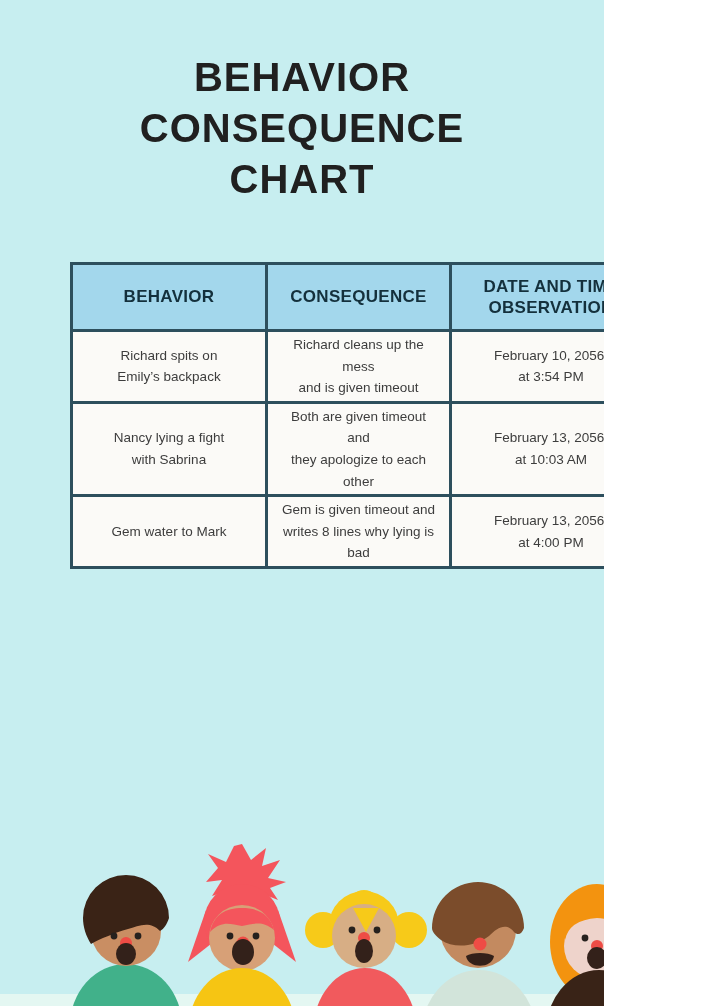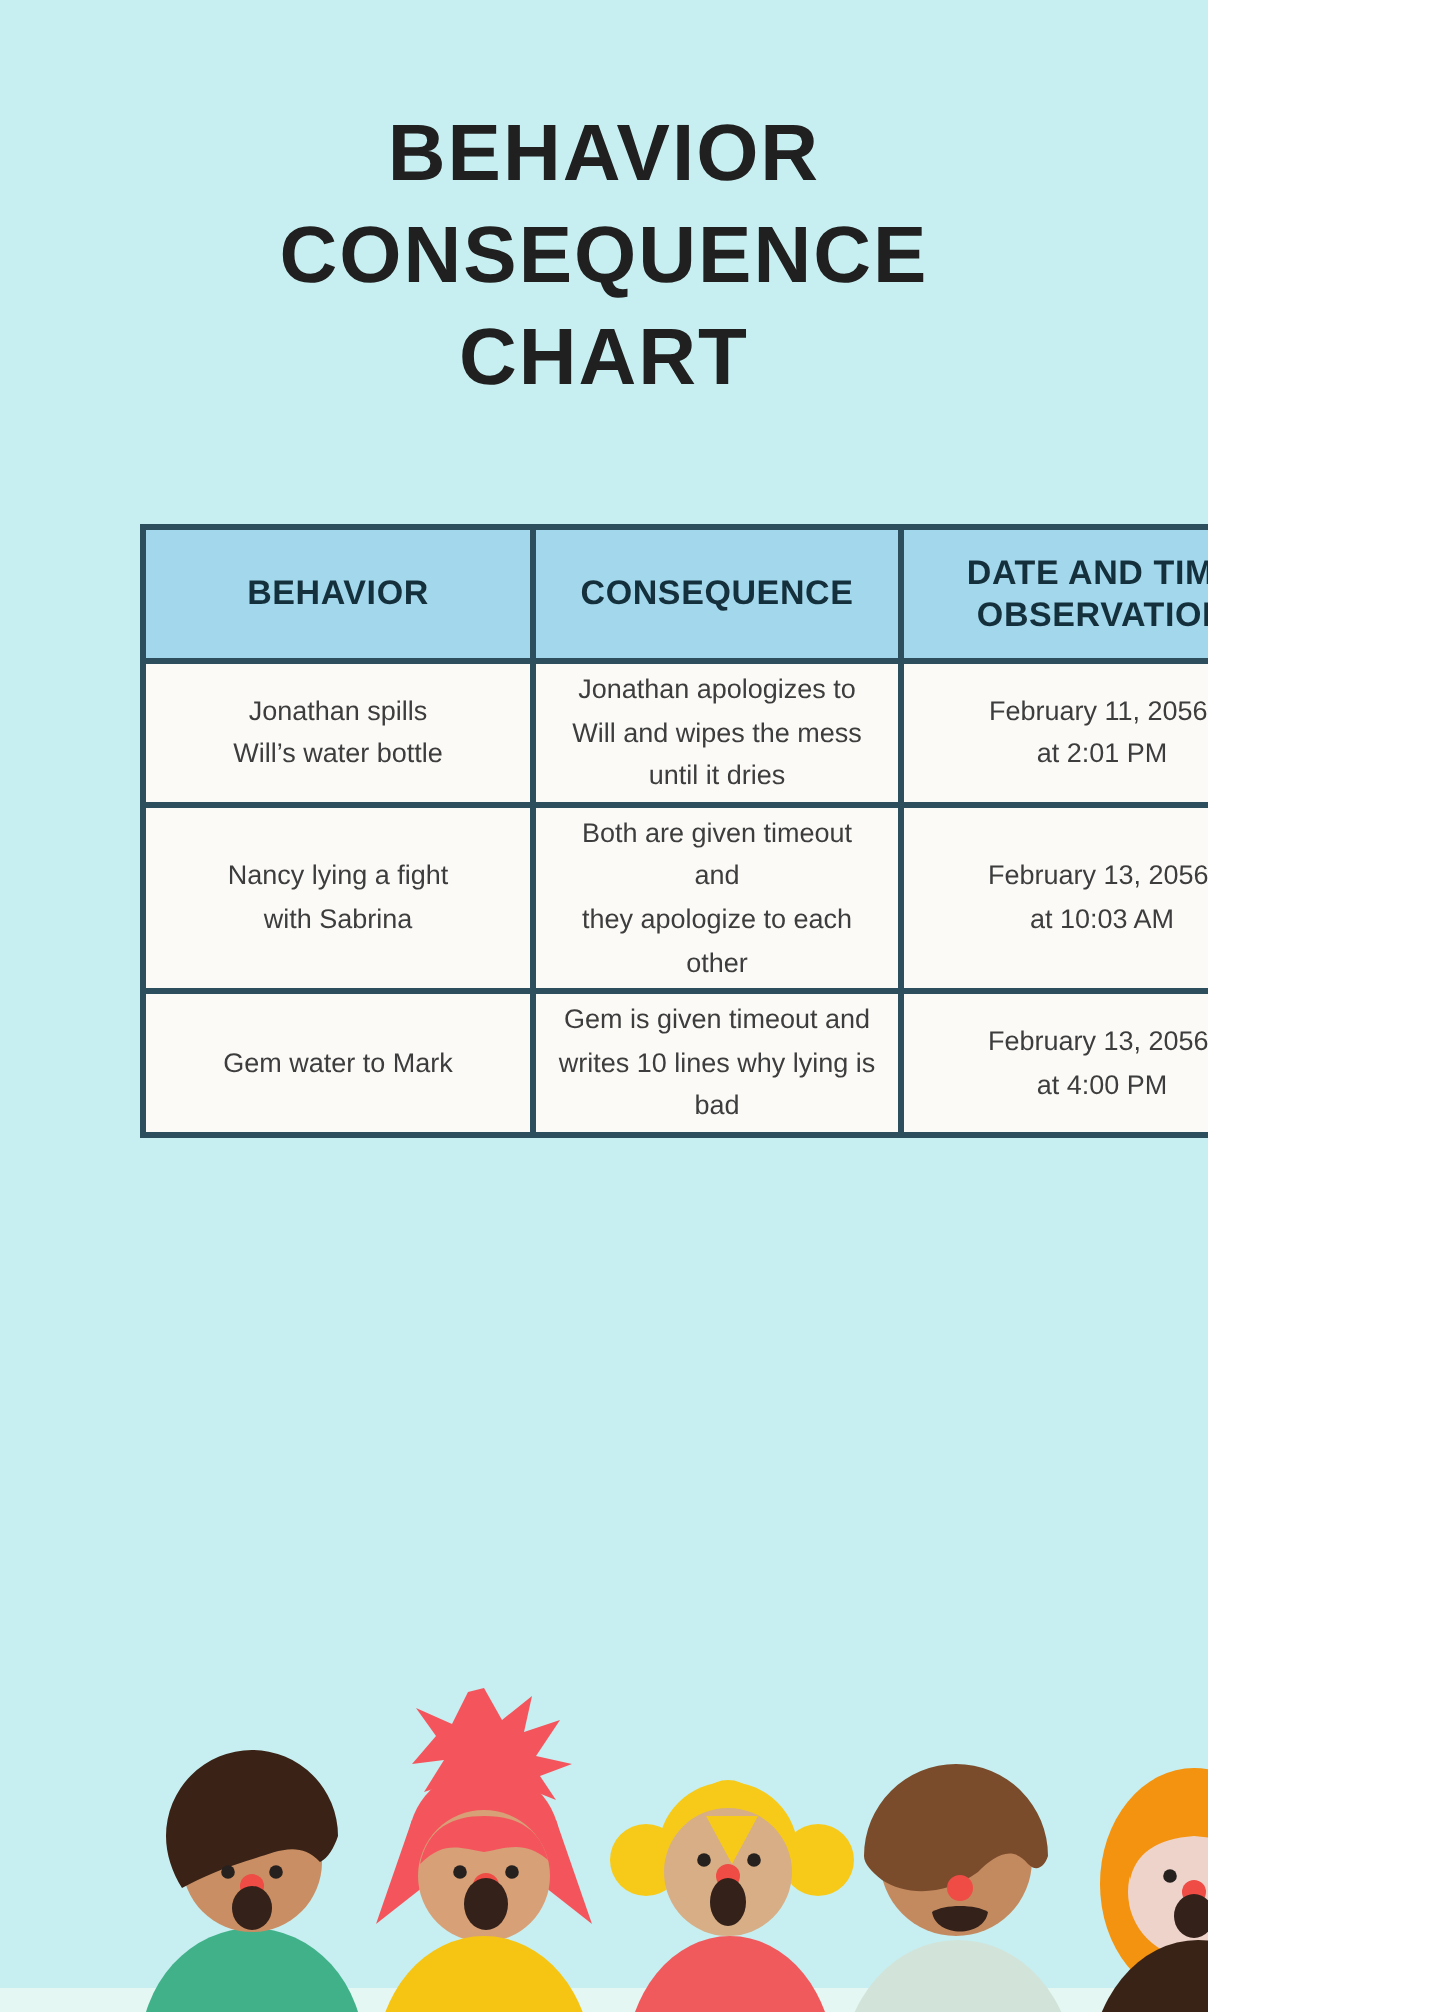--- a/index.html
+++ b/index.html
@@ -63,40 +63,39 @@
     <thead>
       <tr>
         <th>BEHAVIOR</th>
         <th>CONSEQUENCE</th>
         <th>DATE AND TIME
 OBSERVATION</th>
       </tr>
     </thead>
     <tbody>
       <tr>
-        <td>Jonathan spills
-Will’s water bottle</td>
-        <td>Jonathan apologizes to
-Will and wipes the mess
-until it dries</td>
-        <td>February 11, 2056,
-at 2:01 PM</td>
+        <td>Richard spits on
+Emily’s backpack</td>
+        <td>Richard cleans up the mess
+and is given timeout</td>
+        <td>February 10, 2056,
+at 3:54 PM</td>
       </tr>
       <tr>
         <td>Nancy lying a fight
 with Sabrina</td>
         <td>Both are given timeout and
 they apologize to each other</td>
         <td>February 13, 2056,
 at 10:03 AM</td>
       </tr>
       <tr>
         <td>Gem water to Mark</td>
         <td>Gem is given timeout and
-writes 10 lines why lying is bad</td>
+writes 8 lines why lying is bad</td>
         <td>February 13, 2056,
 at 4:00 PM</td>
       </tr>
     </tbody>
   </table>
 
   <div class="kids">
 
     <svg class="kid kid-1" viewBox="0 0 140 170">
       <ellipse cx="68" cy="190" rx="56" ry="62" style="fill: rgb(65, 177, 138);"></ellipse>

